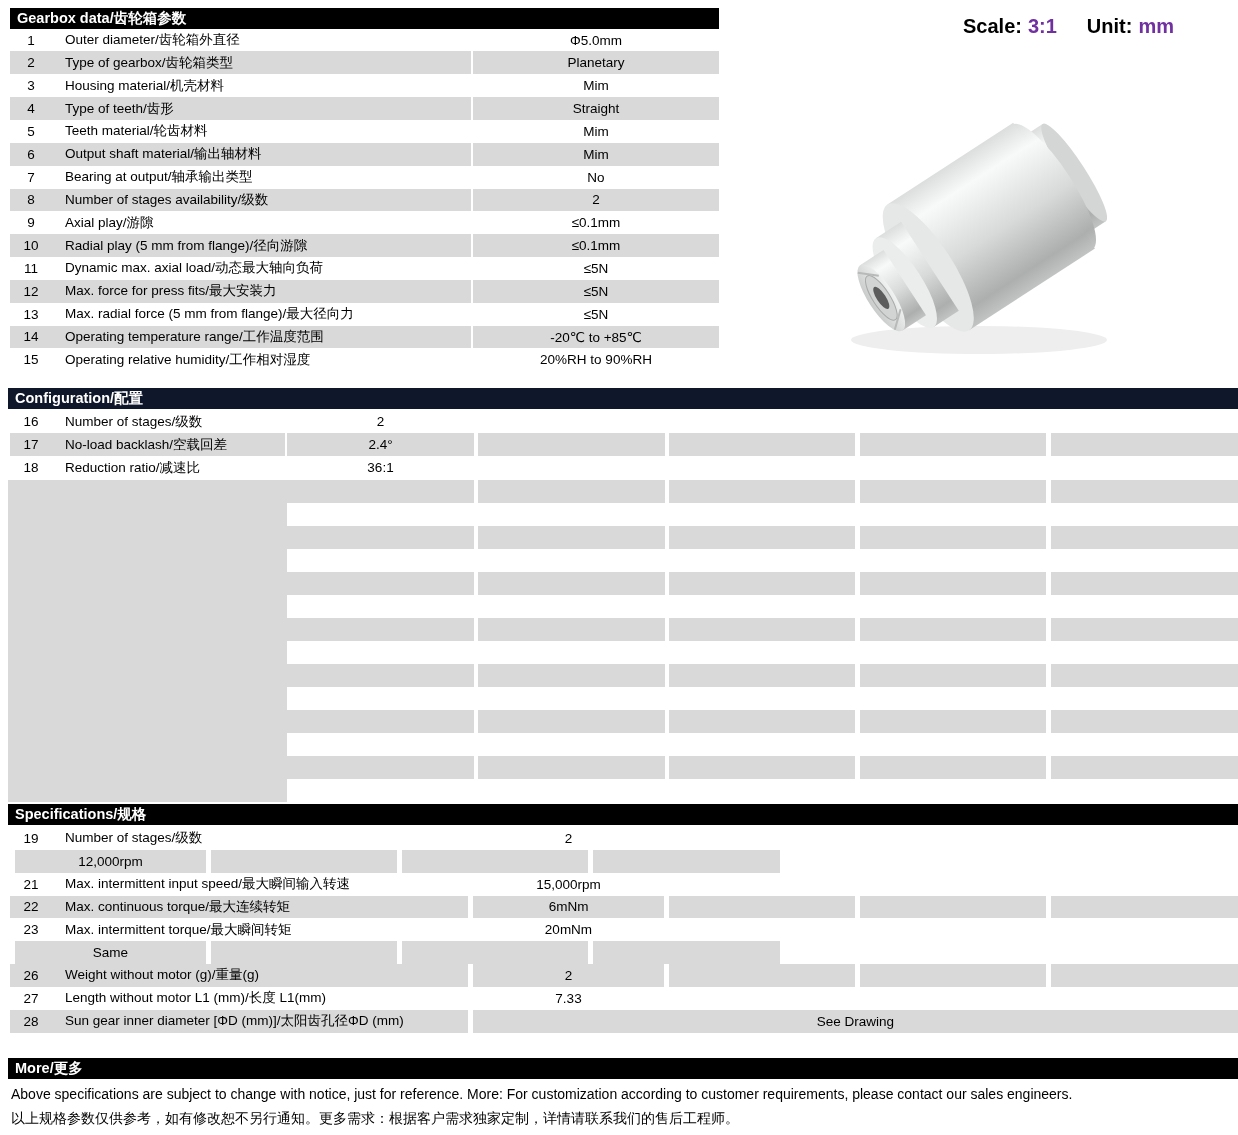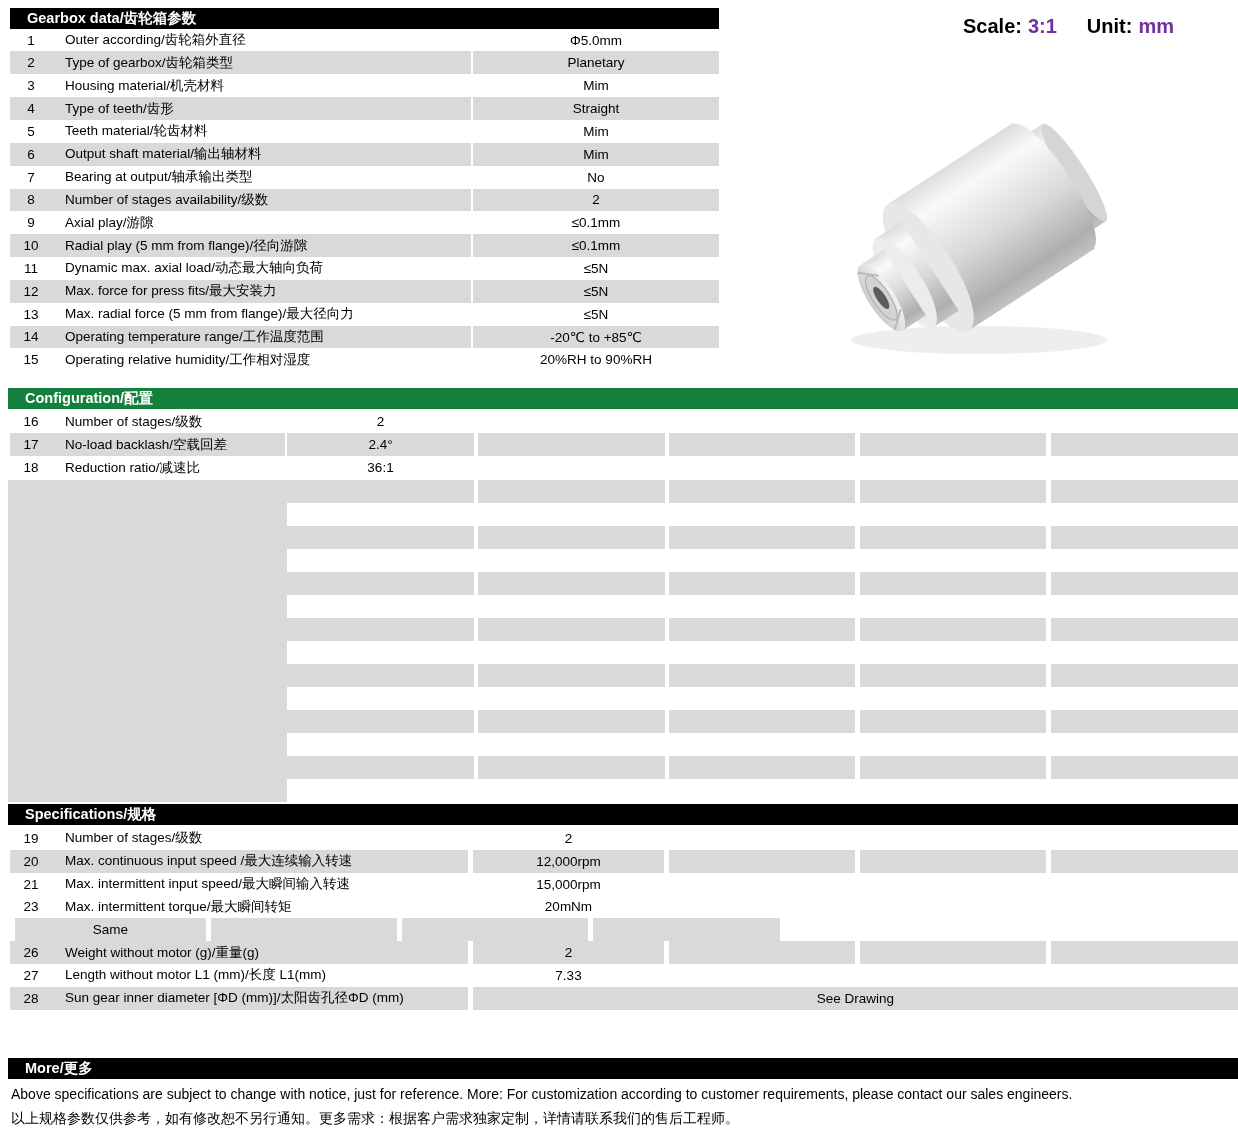--- a/index.html
+++ b/index.html
@@ -1,21 +1,21 @@
 <!DOCTYPE html>
 <html><head>
 <meta charset="utf-8">
 <style>
   *{margin:0;padding:0;box-sizing:border-box}
   html,body{width:1238px;height:1135px;background:#fff;color:#000;
     font-family:"Liberation Sans","DejaVu Sans",sans-serif;position:relative;overflow:hidden}
   .abs{position:absolute}
   .bar{position:absolute;background:#000;color:#fff;font-weight:bold;height:21px;
-    line-height:21px;font-size:14.5px;padding-left:17px;white-space:nowrap}
-  .bar.purple{background:#15803d}
+    line-height:21px;font-size:14.5px;padding-left:7px;white-space:nowrap}
+  .bar.purple{background:#0f172a}
   .tbl{position:absolute}
   .tr{display:flex;height:22.85px;font-size:13.5px}
   .cl{display:flex;align-items:center}
   .num{flex:0 0 42px;text-align:center}
   .lbl{margin-left:13px;white-space:nowrap}
   .cv{display:flex;align-items:center;justify-content:center;white-space:nowrap}
   .cf{}
   .tr.g .cl,.tr.g .cv,.tr.g .cf{background:#D9D9D9}
   .w461{width:461px}.w246{width:246px}.w275{width:275px}.w187{width:187px}.w186{width:186px}
   .w458{width:458px}.w191{width:191px}.w765{width:765px}
@@ -29,21 +29,21 @@
 </style>
 </head>
 <body>
 
 <div class="bar" style="left:10px;top:8px;width:709px">Gearbox data/齿轮箱参数</div>
 
 <div class="tbl" style="left:10px;top:28.6px;width:709px">
   <div class="tr">
       <div class="cl w461">
         <span class="num">1</span>
-        <span class="lbl">Outer according/齿轮箱外直径</span>
+        <span class="lbl">Outer diameter/齿轮箱外直径</span>
       </div>
       <div class="sp2"></div>
       <div class="cv w246">Φ5.0mm</div>
     </div>
   <div class="tr g">
       <div class="cl w461">
         <span class="num">2</span>
         <span class="lbl">Type of gearbox/齿轮箱类型</span>
       </div>
       <div class="sp2"></div>
@@ -337,24 +337,20 @@
       <div class="sp5"></div>
       <div class="cv w191">2</div>
       <div class="sp5"></div>
       <div class="cf w186"></div>
       <div class="sp5"></div>
       <div class="cf w186"></div>
       <div class="sp5"></div>
       <div class="cf w187"></div>
     </div>
   <div class="tr g">
-      <div class="cl w458">
-        <span class="num">20</span>
-        <span class="lbl">Max. continuous input speed /最大连续输入转速</span>
-      </div>
       <div class="sp5"></div>
       <div class="cv w191">12,000rpm</div>
       <div class="sp5"></div>
       <div class="cf w186"></div>
       <div class="sp5"></div>
       <div class="cf w186"></div>
       <div class="sp5"></div>
       <div class="cf w187"></div>
     </div>
   <div class="tr">
@@ -364,20 +360,34 @@
       </div>
       <div class="sp5"></div>
       <div class="cv w191">15,000rpm</div>
       <div class="sp5"></div>
       <div class="cf w186"></div>
       <div class="sp5"></div>
       <div class="cf w186"></div>
       <div class="sp5"></div>
       <div class="cf w187"></div>
     </div>
+  <div class="tr g">
+      <div class="cl w458">
+        <span class="num">22</span>
+        <span class="lbl">Max. continuous torque/最大连续转矩</span>
+      </div>
+      <div class="sp5"></div>
+      <div class="cv w191">6mNm</div>
+      <div class="sp5"></div>
+      <div class="cf w186"></div>
+      <div class="sp5"></div>
+      <div class="cf w186"></div>
+      <div class="sp5"></div>
+      <div class="cf w187"></div>
+    </div>
   <div class="tr">
       <div class="cl w458">
         <span class="num">23</span>
         <span class="lbl">Max. intermittent torque/最大瞬间转矩</span>
       </div>
       <div class="sp5"></div>
       <div class="cv w191">20mNm</div>
       <div class="sp5"></div>
       <div class="cf w186"></div>
       <div class="sp5"></div>

